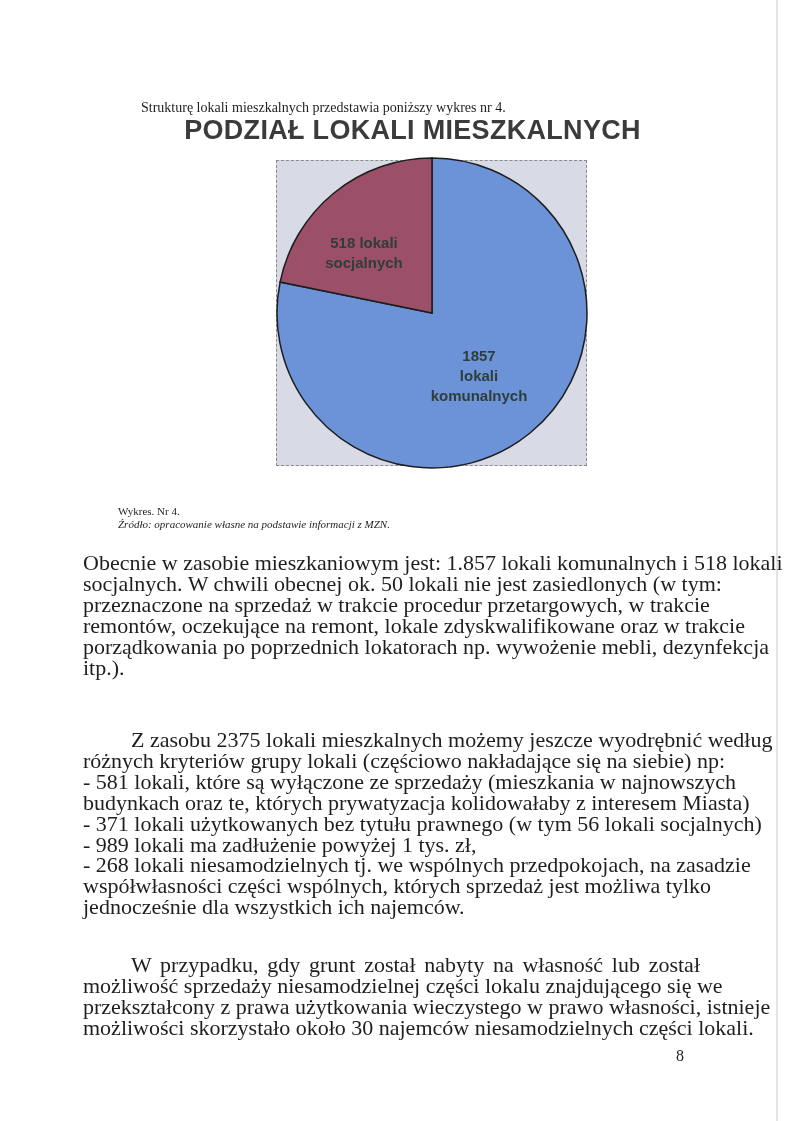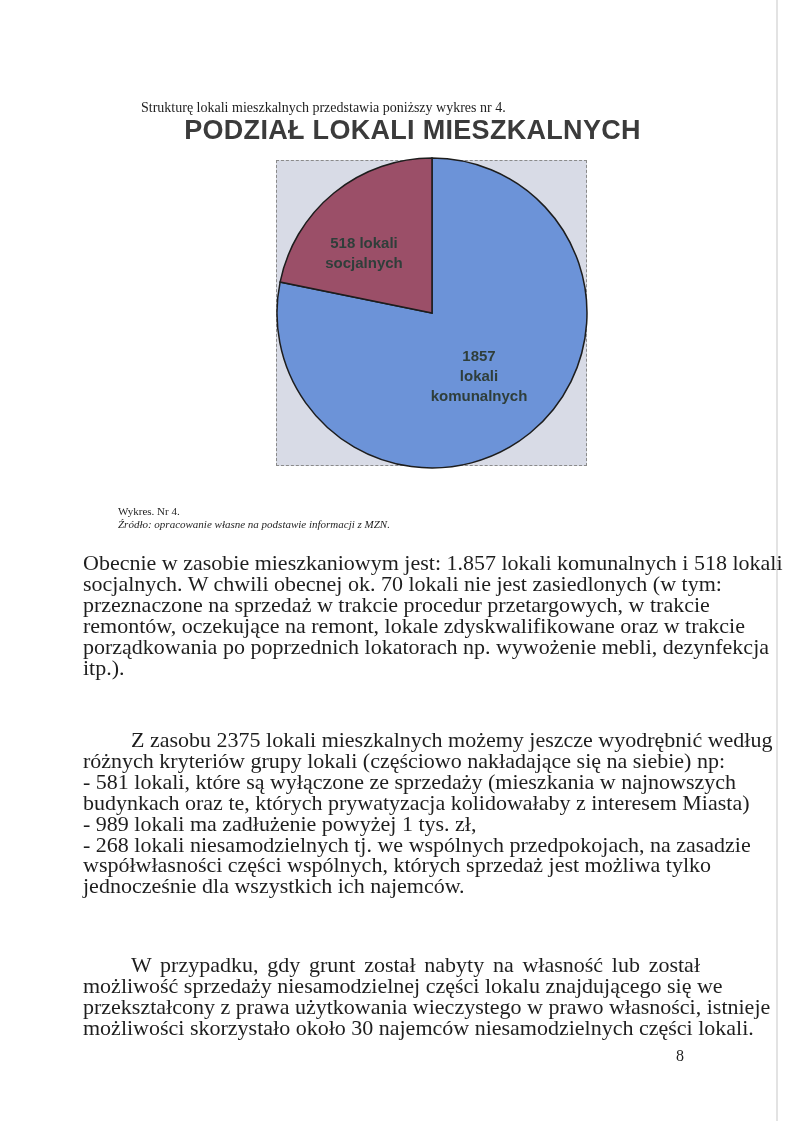--- a/index.html
+++ b/index.html
@@ -45,32 +45,33 @@
   <text class="lbl" x="203" y="246" text-anchor="middle">komunalnych</text>
 </svg>
 
 <div class="caption">
   <div>Wykres. Nr 4.</div>
   <div class="src">Źródło: opracowanie własne na podstawie informacji z MZN.</div>
 </div>
 
 <div class="p" style="top:553px;">
   <span class="ln">Obecnie w zasobie mieszkaniowym jest: 1.857 lokali komunalnych i 518 lokali</span>
-  <span class="ln">socjalnych. W chwili obecnej ok. 70 lokali nie jest zasiedlonych (w tym:</span>
+  <span class="ln">socjalnych. W chwili obecnej ok. 50 lokali nie jest zasiedlonych (w tym:</span>
   <span class="ln">przeznaczone na sprzedaż w trakcie procedur przetargowych, w trakcie</span>
   <span class="ln">remontów, oczekujące na remont, lokale zdyskwalifikowane oraz w trakcie</span>
   <span class="ln">porządkowania po poprzednich lokatorach np. wywożenie mebli, dezynfekcja</span>
   <span class="ln last">itp.).</span>
 </div>
 
 <div class="p" style="top:730px;">
   <span class="ln indent">Z zasobu 2375 lokali mieszkalnych możemy jeszcze wyodrębnić według</span>
   <span class="ln last">różnych kryteriów grupy lokali (częściowo nakładające się na siebie) np:</span>
   <span class="ln">- 581 lokali, które są wyłączone ze sprzedaży (mieszkania w najnowszych</span>
   <span class="ln last">budynkach oraz te, których prywatyzacja kolidowałaby z interesem Miasta)</span>
+  <span class="ln last">- 371 lokali użytkowanych bez tytułu prawnego (w tym 56 lokali socjalnych)</span>
   <span class="ln last">- 989 lokali ma zadłużenie powyżej 1 tys. zł,</span>
   <span class="ln">- 268 lokali niesamodzielnych tj. we wspólnych przedpokojach, na zasadzie</span>
   <span class="ln">współwłasności części wspólnych, których sprzedaż jest możliwa tylko</span>
   <span class="ln last">jednocześnie dla wszystkich ich najemców.</span>
 </div>
 
 <div class="p" style="top:919px;margin-top:36px;">
   <span class="ln indent">W przypadku, gdy grunt został nabyty na własność lub został</span>
   <span class="ln">możliwość sprzedaży niesamodzielnej części lokalu znajdującego się we</span>
   <span class="ln">przekształcony z prawa użytkowania wieczystego w prawo własności, istnieje</span>

